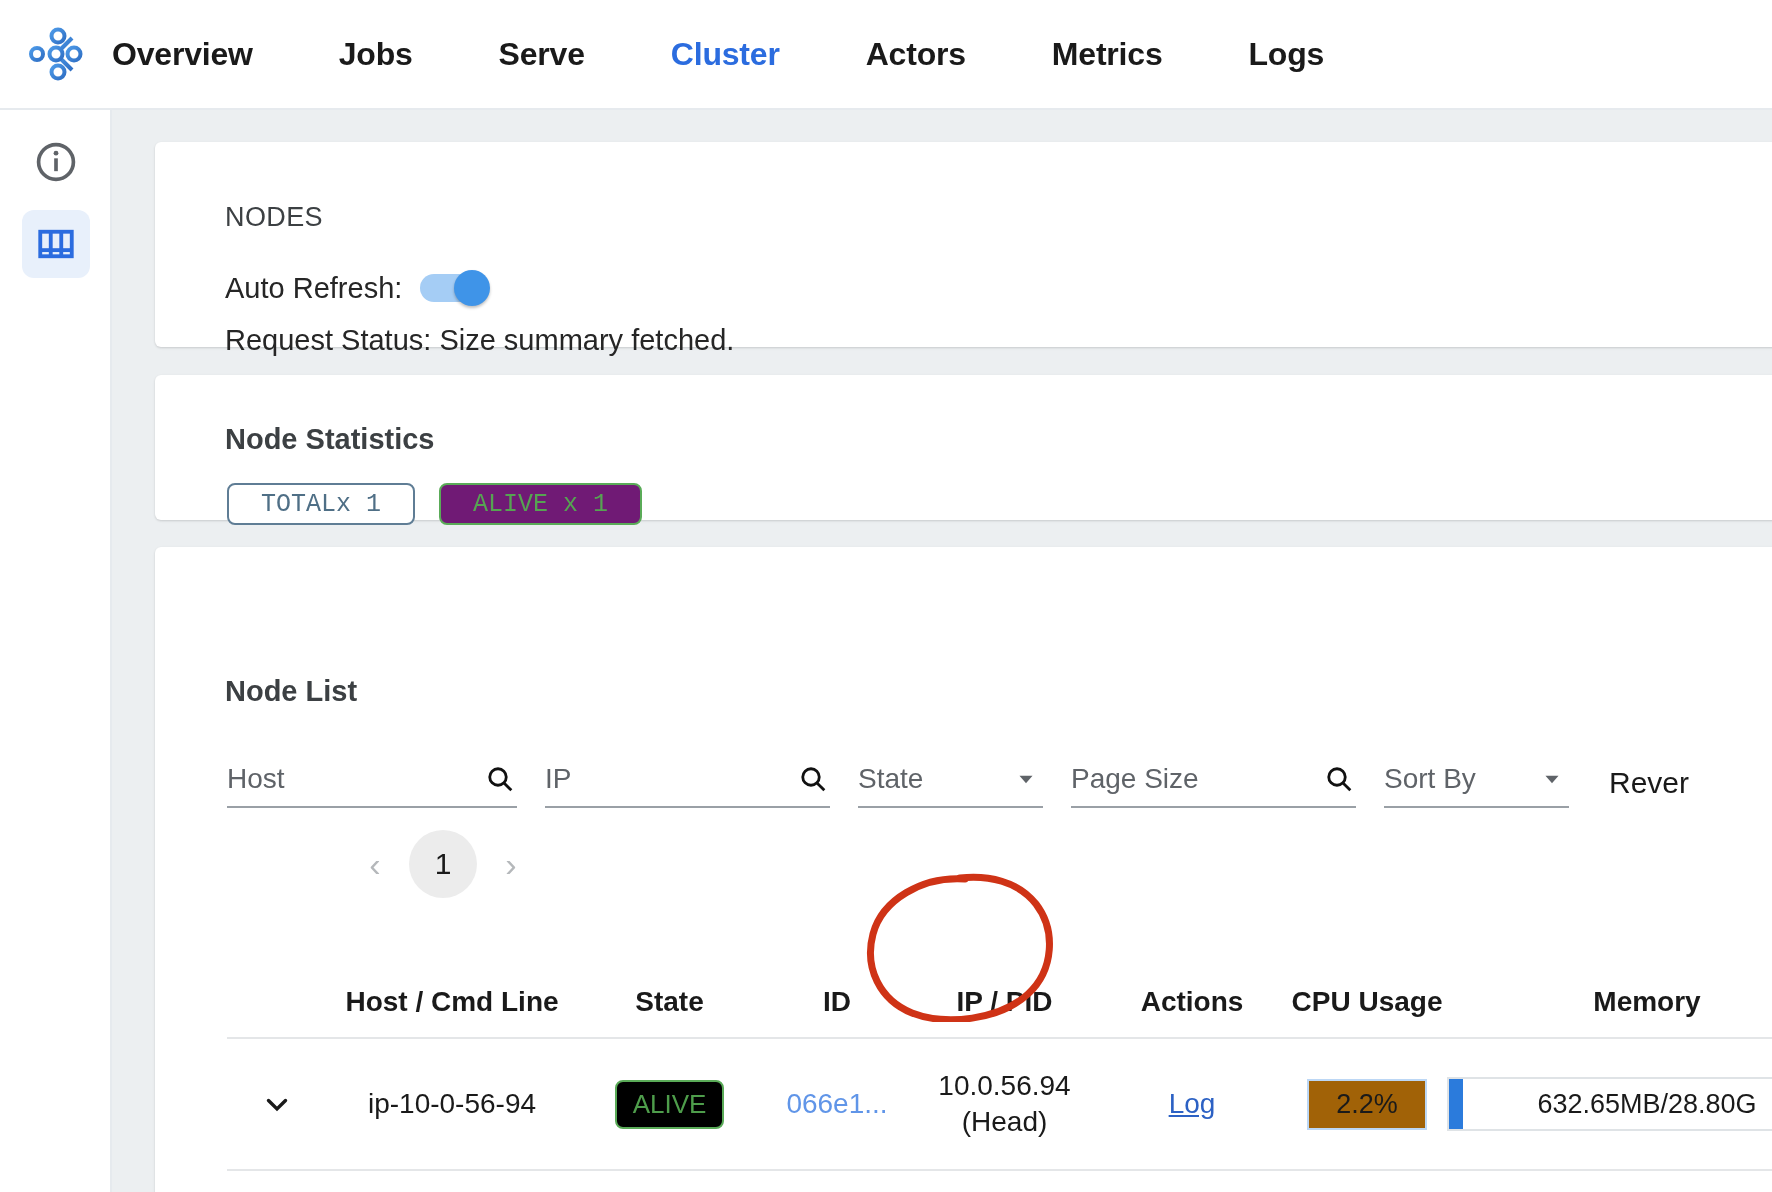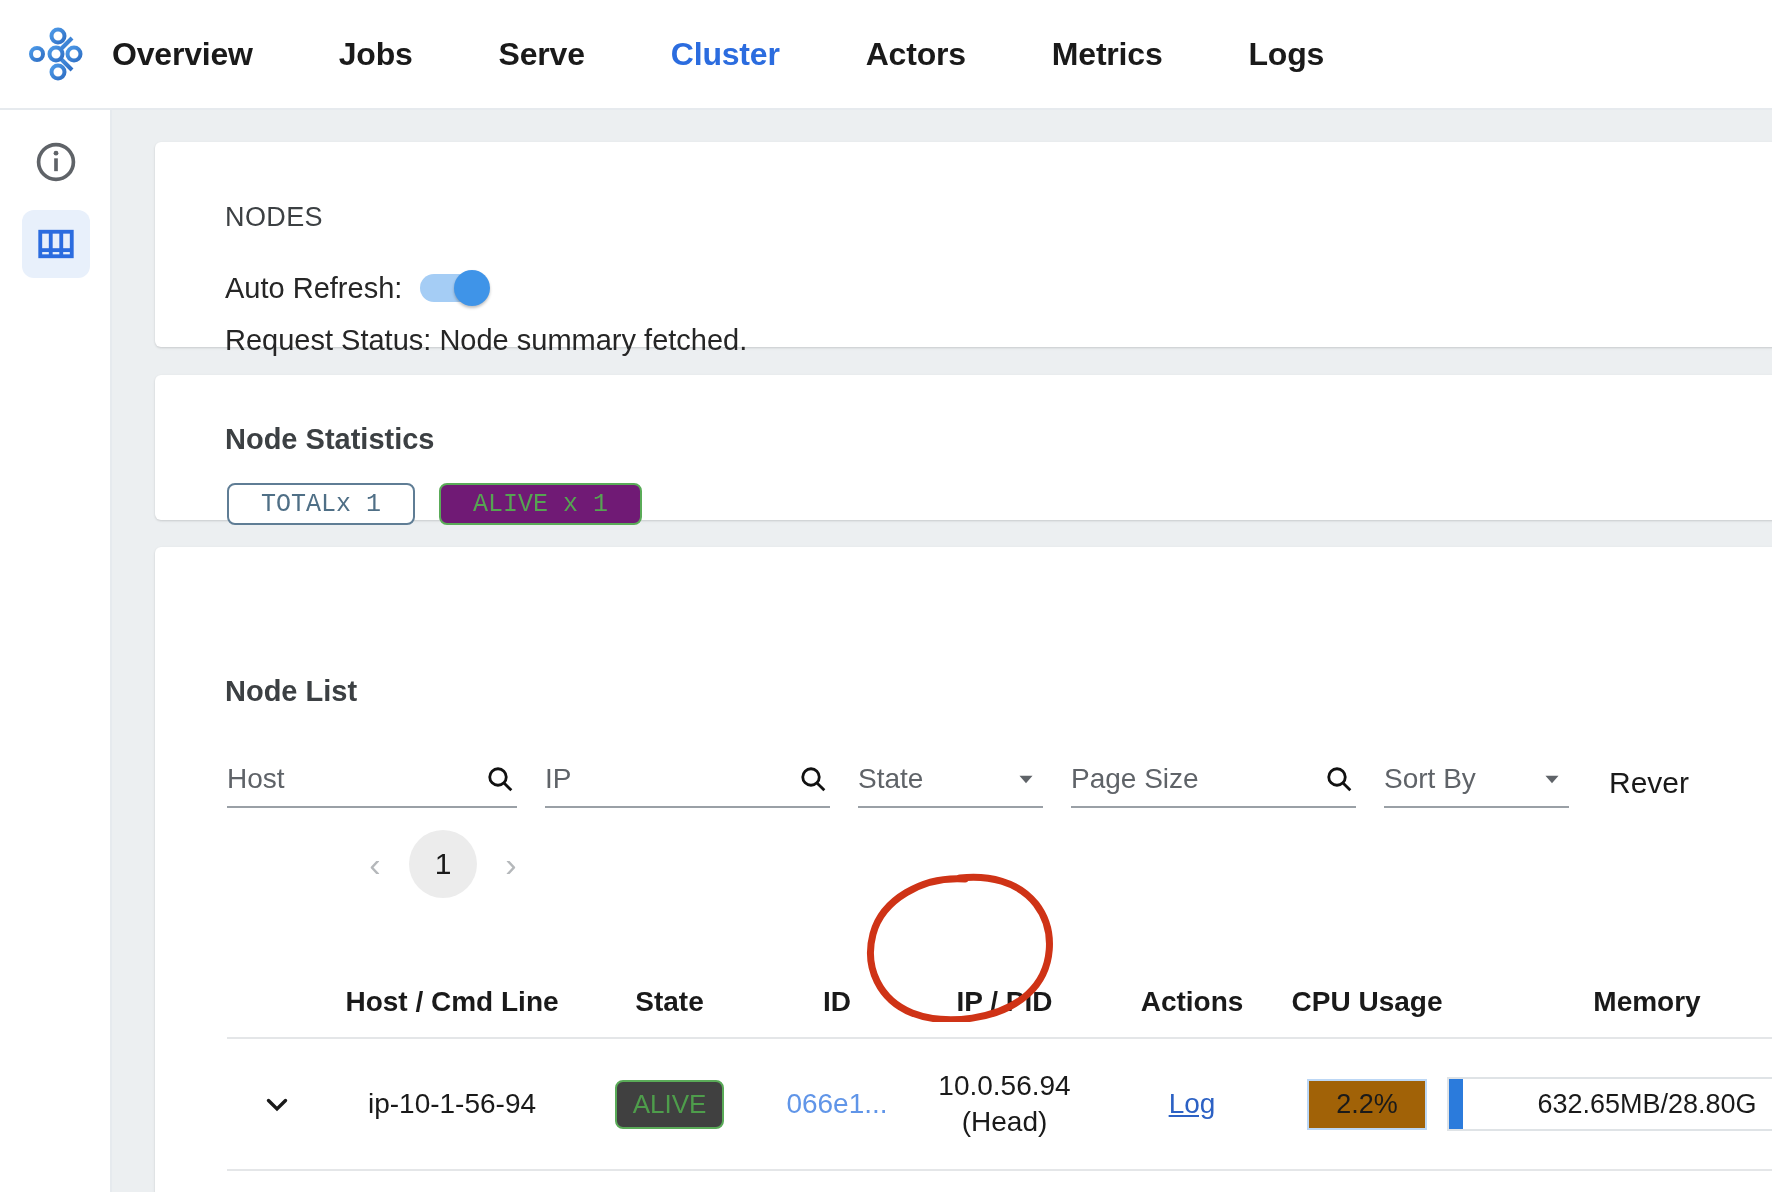--- a/index.html
+++ b/index.html
@@ -290,21 +290,21 @@
   .c-act   { width: 190px; }
   .c-cpu   { width: 160px; }
   .c-mem   { width: 400px; }
 
   .chev-down {
     cursor: pointer;
     display: flex; align-items: center; justify-content: center;
   }
   .state-pill {
     border: 2px solid #5aab58;
-    background: #404040;
+    background: #000000;
     color: #4e9d4b;
     border-radius: 8px;
     font-size: 26px;
     padding: 7px 16px;
     cursor: pointer;
   }
   .link {
     color: #6095e8;
     cursor: pointer;
   }
@@ -417,21 +417,21 @@
 
   <div class="card card-nodes">
     <div class="nodes-title">NODES</div>
     <div class="autorefresh-row">
       <div class="autorefresh-label">Auto Refresh:</div>
       <div class="switch">
         <div class="switch-track"></div>
         <div class="switch-knob"></div>
       </div>
     </div>
-    <div class="reqstatus">Request Status: Node summary fetched.</div>
+    <div class="reqstatus">Request Status: Size summary fetched.</div>
   </div>
 
   <div class="card card-stats">
     <div class="stats-title">Node Statistics</div>
     <div class="chips">
       <div class="chip chip-total">TOTALx 1</div>
       <div class="chip chip-alive">ALIVE x 1</div>
     </div>
   </div>
 
@@ -510,21 +510,21 @@
       </div>
       <div class="tbody-sep">
         <div class="trow">
           <div class="td c-exp">
             <span class="chev-down">
               <svg width="34" height="34" viewBox="0 0 24 24">
                   <polyline points="6,9.5 12,15.5 18,9.5" fill="none" stroke="#1a1a1a" stroke-width="2.4" stroke-linecap="round"></polyline>
                 </svg>
             </span>
           </div>
-          <div class="td c-host">ip-10-1-56-94</div>
+          <div class="td c-host">ip-10-0-56-94</div>
           <div class="td c-state">
             <span class="state-pill">ALIVE</span>
           </div>
           <div class="td c-id">
             <span class="link">066e1...</span>
           </div>
           <div class="td c-ip">
             <div class="ip-cell">
               <div>10.0.56.94</div>
               <div>(Head)</div>

